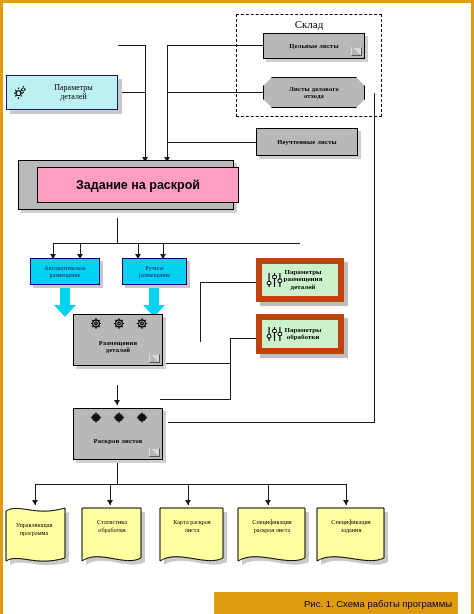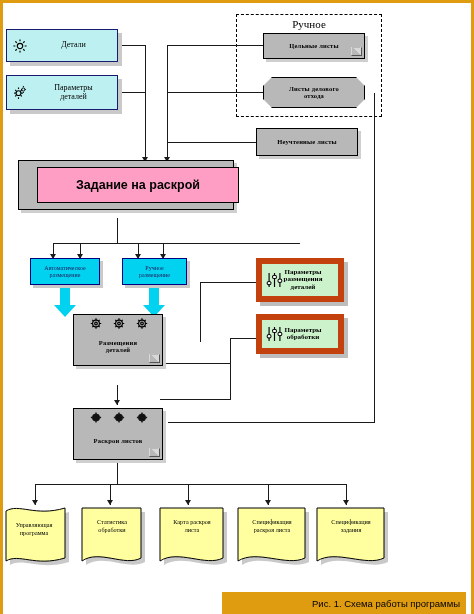--- a/index.html
+++ b/index.html
@@ -161,21 +161,21 @@
     text-align: center;
     font-size: 6.2px;
     line-height: 1.25;
     color: #000;
     white-space: pre-line;
   }
 
   
   .caption-bar {
     position: absolute;
-    right: 8px;
+    right: 16px;
     bottom: 0;
     height: 22px;
     background: #e09c10;
     display: flex;
     align-items: center;
     justify-content: flex-end;
     padding-right: 6px;
     box-sizing: border-box;
     font-family: "Liberation Sans", sans-serif;
     font-size: 9.5px;
@@ -238,21 +238,21 @@
 </head>
 <body>
 
 <div id="canvas">
 
   <div class="border-strip-left"></div>
   <div class="border-strip-top"></div>
   <div class="border-strip-right"></div>
 
   <div class="dashed-group" style="left:236px; top:14px; width:146px; height:103px;">
-    <div class="group-title">Ручное</div>
+    <div class="group-title">Склад</div>
   </div>
 
   <div class="conn h" style="left:118px; top:45px; width:28px;"></div>
   <div class="conn v" style="left:145px; top:45px; height:117px;"></div>
   <div class="arrow-down" style="left:142px; top:157px;"></div>
 
   <div class="conn h" style="left:118px; top:92px; width:28px;"></div>
 
   <div class="conn h" style="left:167px; top:45px; width:96px;"></div>
   <div class="conn v" style="left:167px; top:45px; height:117px;"></div>
@@ -296,27 +296,20 @@
   <div class="arrow-down" style="left:32px; top:500px;"></div>
   <div class="conn v" style="left:110px; top:484px; height:21px;"></div>
   <div class="arrow-down" style="left:107px; top:500px;"></div>
   <div class="conn v" style="left:188px; top:484px; height:21px;"></div>
   <div class="arrow-down" style="left:185px; top:500px;"></div>
   <div class="conn v" style="left:268px; top:484px; height:21px;"></div>
   <div class="arrow-down" style="left:265px; top:500px;"></div>
   <div class="conn v" style="left:346px; top:484px; height:21px;"></div>
   <div class="arrow-down" style="left:343px; top:500px;"></div>
 
-  <div class="node cyan-box" style="left:6px; top:29px; width:112px; height:33px;">
-    <svg class="gear-ico" viewBox="0 0 24 24">
-      <path fill="none" stroke="#000" stroke-width="1.6" d="M12 8.4a3.6 3.6 0 1 0 0 7.2 3.6 3.6 0 0 0 0-7.2z"></path>
-      <path fill="none" stroke="#000" stroke-width="1.6" d="M12 3.2v2.6M12 18.2v2.6M3.2 12h2.6M18.2 12h2.6M5.8 5.8l1.9 1.9M16.3 16.3l1.9 1.9M18.2 5.8l-1.9 1.9M7.7 16.3l-1.9 1.9"></path>
-    </svg>
-    <span class="label">Детали</span>
-  </div>
 
   <div class="node cyan-box" style="left:6px; top:75px; width:112px; height:35px;">
     <svg class="gear-ico" viewBox="0 0 24 24">
       <path fill="none" stroke="#000" stroke-width="1.5" d="M10 9a3.2 3.2 0 1 0 0 6.4A3.2 3.2 0 0 0 10 9z"></path>
       <path fill="none" stroke="#000" stroke-width="1.5" d="M10 4.5v2.3M10 17.6v2.3M4.2 12.2h2.3M13.5 12.2h2.3M5.6 7.8l1.6 1.6M12.8 15l1.6 1.6M14.4 7.8l-1.6 1.6M7.2 15l-1.6 1.6"></path>
       <path fill="none" stroke="#000" stroke-width="1.3" d="M16.5 5.2a2.1 2.1 0 1 0 0 4.2 2.1 2.1 0 0 0 0-4.2z"></path>
       <path fill="none" stroke="#000" stroke-width="1.3" d="M16.5 2.6v1.4M16.5 10.6v1.4M13.3 7.3h1.4M18.3 7.3h1.4"></path>
     </svg>
     <span class="label">Параметры
 деталей</span>

